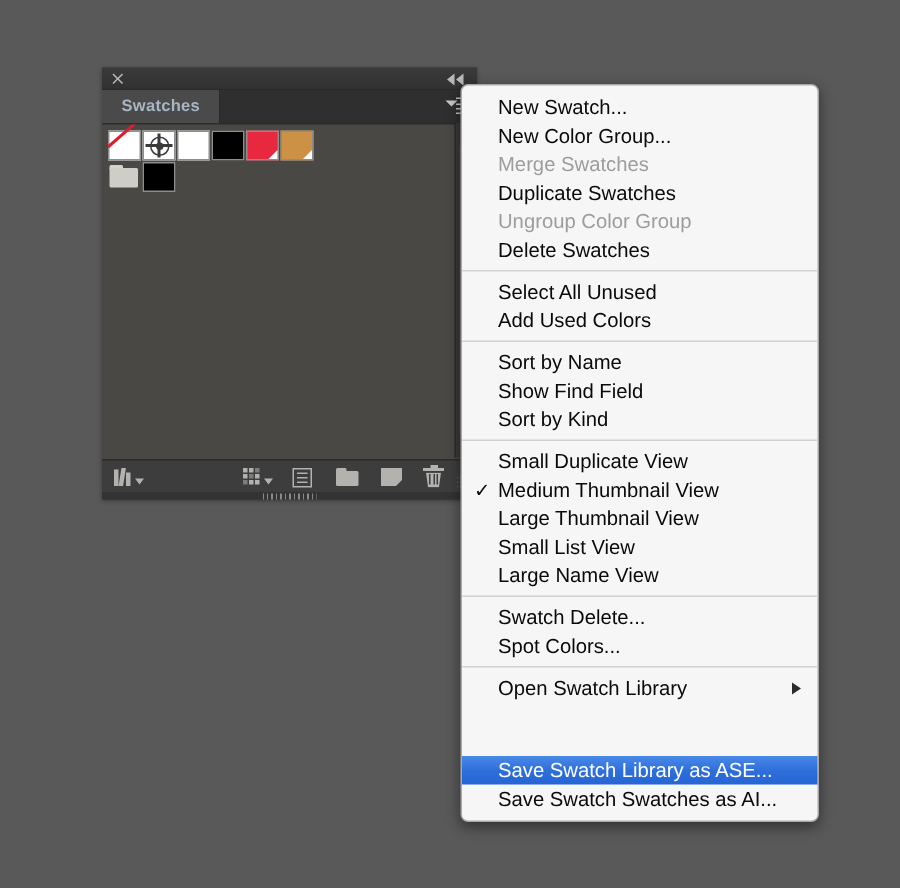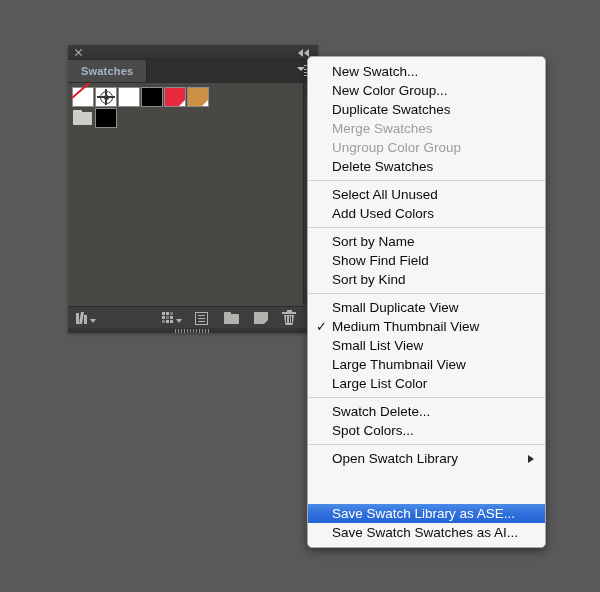--- a/index.html
+++ b/index.html
@@ -555,37 +555,37 @@
   </div>
 
   <div class="panel-dragbar">
     <div class="grip-lines"></div>
   </div>
 </div>
 
 <div id="swatch-menu">
     <div class="menu-item">New Swatch...</div>
     <div class="menu-item">New Color Group...</div>
+    <div class="menu-item disabled">Merge Swatches</div>
     <div class="menu-item">Duplicate Swatches</div>
-    <div class="menu-item disabled">Merge Swatches</div>
     <div class="menu-item disabled">Ungroup Color Group</div>
     <div class="menu-item">Delete Swatches</div>
     <div class="menu-sep"></div>
     <div class="menu-item">Select All Unused</div>
     <div class="menu-item">Add Used Colors</div>
     <div class="menu-sep"></div>
     <div class="menu-item">Sort by Name</div>
     <div class="menu-item">Show Find Field</div>
     <div class="menu-item">Sort by Kind</div>
     <div class="menu-sep"></div>
     <div class="menu-item">Small Duplicate View</div>
     <div class="menu-item"><span class="check">✓</span>Medium Thumbnail View</div>
+    <div class="menu-item">Large Thumbnail View</div>
     <div class="menu-item">Small List View</div>
-    <div class="menu-item">Large Thumbnail View</div>
-    <div class="menu-item">Large List Color</div>
+    <div class="menu-item">Large Name View</div>
     <div class="menu-sep"></div>
     <div class="menu-item">Swatch Delete...</div>
     <div class="menu-item">Spot Colors...</div>
     <div class="menu-sep"></div>
     <div class="menu-item"><span class="submenu-arrow"></span>Open Swatch Library</div>
     <div class="menu-item selected">Save Swatch Library as ASE...</div>
     <div class="menu-item">Save Swatch Swatches as AI...</div>
   </div>
 
 </body></html>

